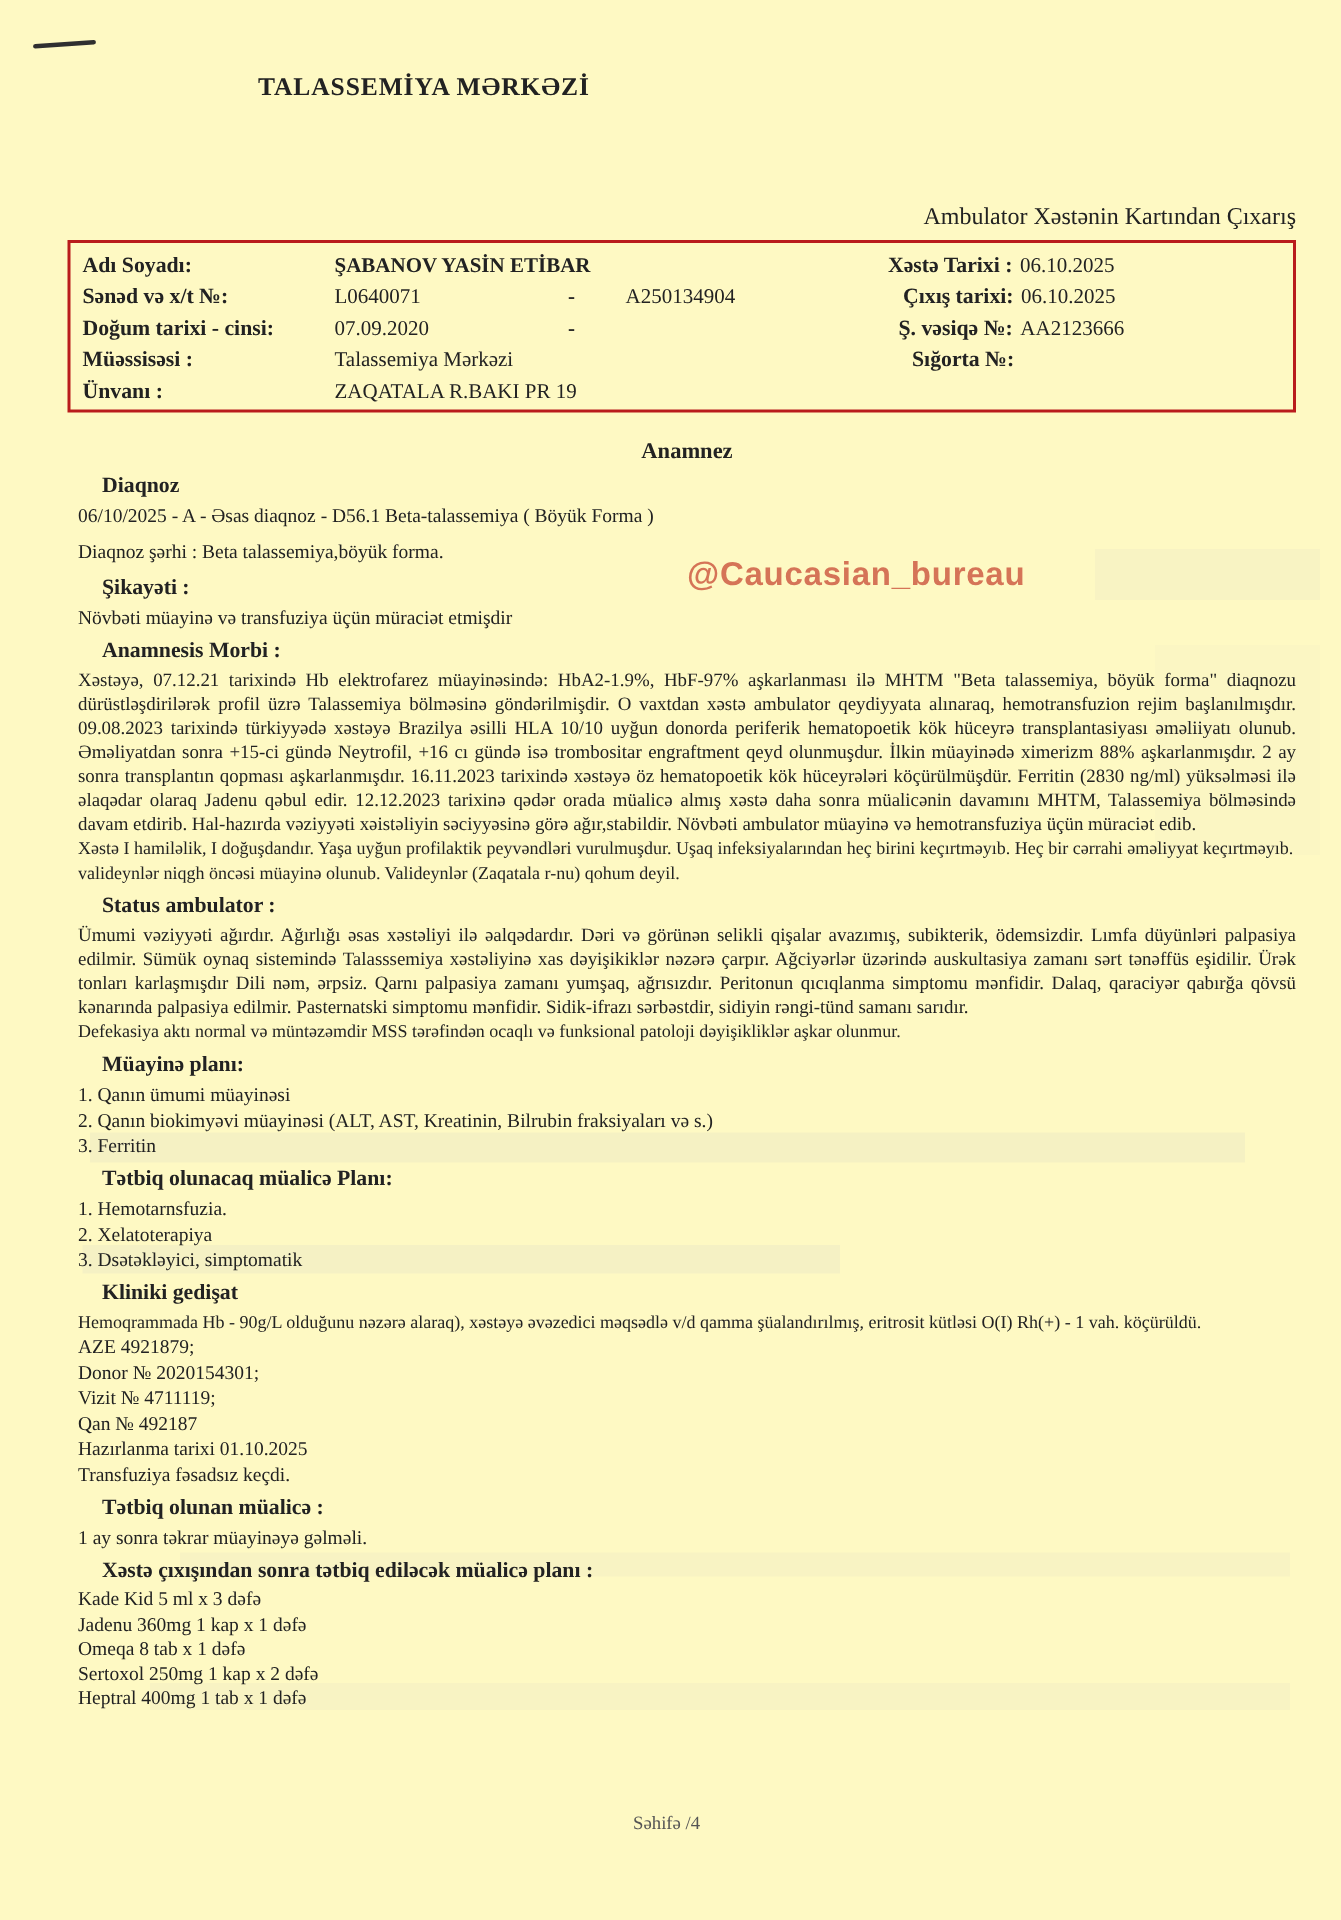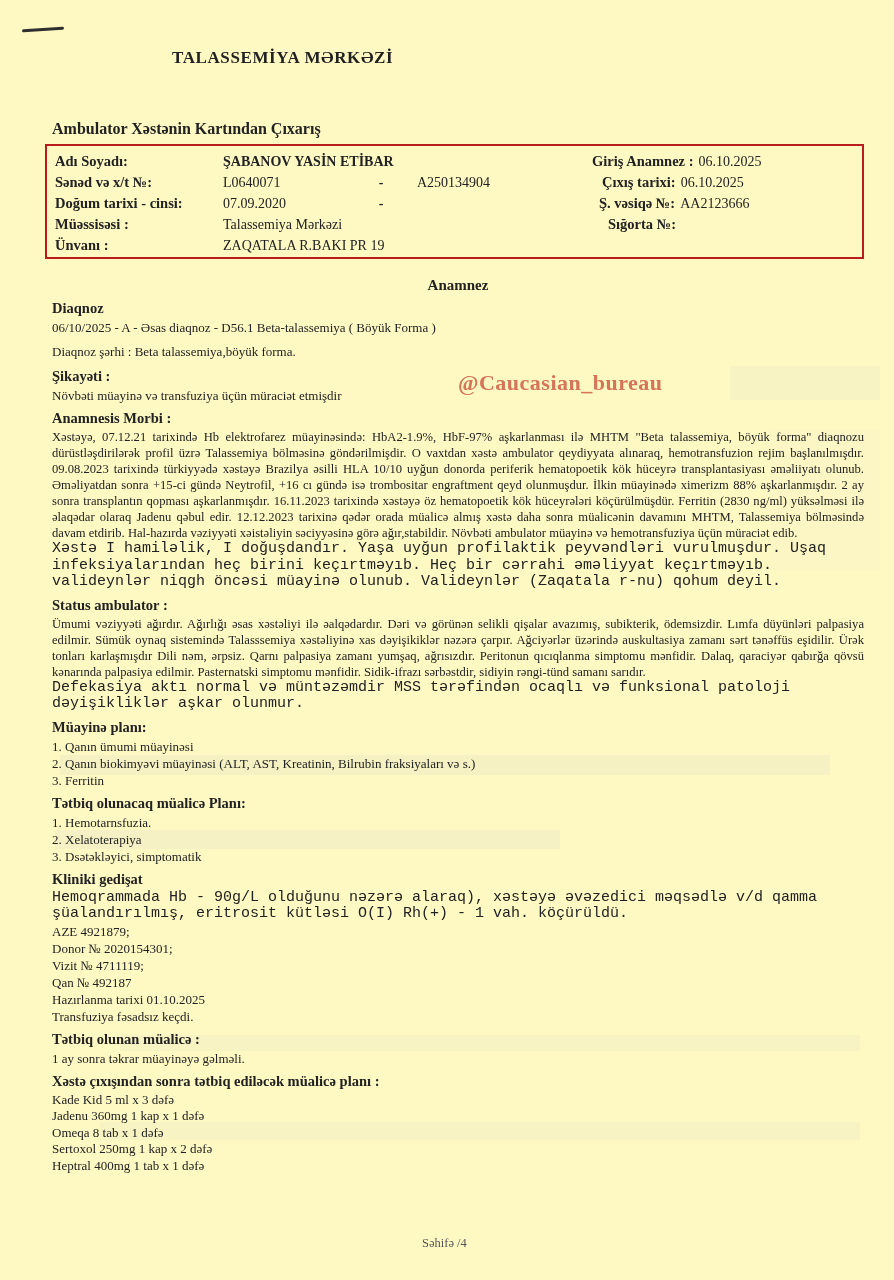--- a/index.html
+++ b/index.html
@@ -24,22 +24,22 @@
   .sm3{left:55px;top:830px;width:505px;height:19px;opacity:.17;}
   .sm4{left:120px;top:1035px;width:740px;height:16px;opacity:.10;}
   .sm5{left:100px;top:1122px;width:760px;height:18px;opacity:.10;}
   .sm6{left:770px;top:430px;width:110px;height:140px;opacity:.06;}
   
   .org{
     margin:0;padding-top:48px;margin-left:120px;
     font-size:17px;font-weight:bold;letter-spacing:.6px;
   }
   .doc-title{
-    margin:52px 0 0 0;text-align:left;
-    font-size:16px;font-weight:bold;
+    margin:68px 0 0 0;text-align:right;
+    font-size:16px;font-weight:normal;
   }
   
   .info-box{
     position:relative;
     margin:6px 0 0 -7px;
     border:2px solid #b91c1c;
     padding:5px 8px 6px 8px;
     height:100px;
   }
   .irow{line-height:20px;font-size:14px;white-space:nowrap;}
@@ -49,35 +49,35 @@
   .strongv{font-weight:bold;}
   .info-right{position:absolute;left:545px;top:5px;}
   .rrow{line-height:20px;font-size:14px;white-space:nowrap;}
   .rrow:nth-child(2){padding-left:10px;}
   .rrow:nth-child(3){padding-left:7px;}
   .rrow:nth-child(4){padding-left:16px;}
   .rlab{font-weight:bold;font-size:14.5px;}
   .rval{margin-left:5px;}
   
   .anamnez{ text-align:center;font-weight:bold;font-size:15px;margin-top:17px;line-height:18px;}
-  .sec-head{font-weight:bold;font-size:14.5px;line-height:18px;margin:5px 0 2px 0;}
+  .sec-head{font-weight:bold;font-size:14.5px;line-height:18px;margin:5px 0 2px 16px;}
   .line{font-size:13px;line-height:17px;}
   .dline{font-size:13px;line-height:17px;margin:2px 0 7px 0;}
   .para{font-size:12.6px;line-height:16px;text-align:justify;}
-  .flowp{font-size:15px;line-height:16.5px;font-family:Liberation Mono, monospace;}
+  .flowp{font-size:12px;line-height:16.5px;}
   .med{font-size:13px;line-height:16.5px;}
   
   .watermark{
     position:absolute;left:458px;top:370px;
-    font-family:Liberation Serif, serif;
+    font-family:Liberation Sans, sans-serif;
     font-weight:bold;font-size:22px;letter-spacing:.5px;
     color:#d2694e;opacity:.92;
   }
   .footer{
-    position:absolute;left:422px;top:1236px;
+    position:absolute;left:422px;top:1208px;
     font-size:12.5px;color:#555;
   }
 </style>
 </head>
 <body>
 
 <div class="page">
 
   <div class="dash-mark"></div>
   <div class="smudge sm1"></div>
@@ -106,21 +106,21 @@
         </div>
         <div class="irow">
           <span class="ilab">Müəssisəsi :</span><span class="iv1">Talassemiya Mərkəzi</span>
         </div>
         <div class="irow">
           <span class="ilab">Ünvanı :</span><span class="iv1">ZAQATALA R.BAKI PR 19</span>
         </div>
       </div>
       <div class="info-right">
         <div class="rrow">
-          <span class="rlab">Giriş Anamnez :</span><span class="rval">06.10.2025</span>
+          <span class="rlab">Xəstə Tarixi :</span><span class="rval">06.10.2025</span>
         </div>
         <div class="rrow">
           <span class="rlab">Çıxış tarixi:</span><span class="rval">06.10.2025</span>
         </div>
         <div class="rrow">
           <span class="rlab">Ş. vəsiqə №:</span><span class="rval">AA2123666</span>
         </div>
         <div class="rrow">
           <span class="rlab">Sığorta №:</span><span class="rval"></span>
         </div>

